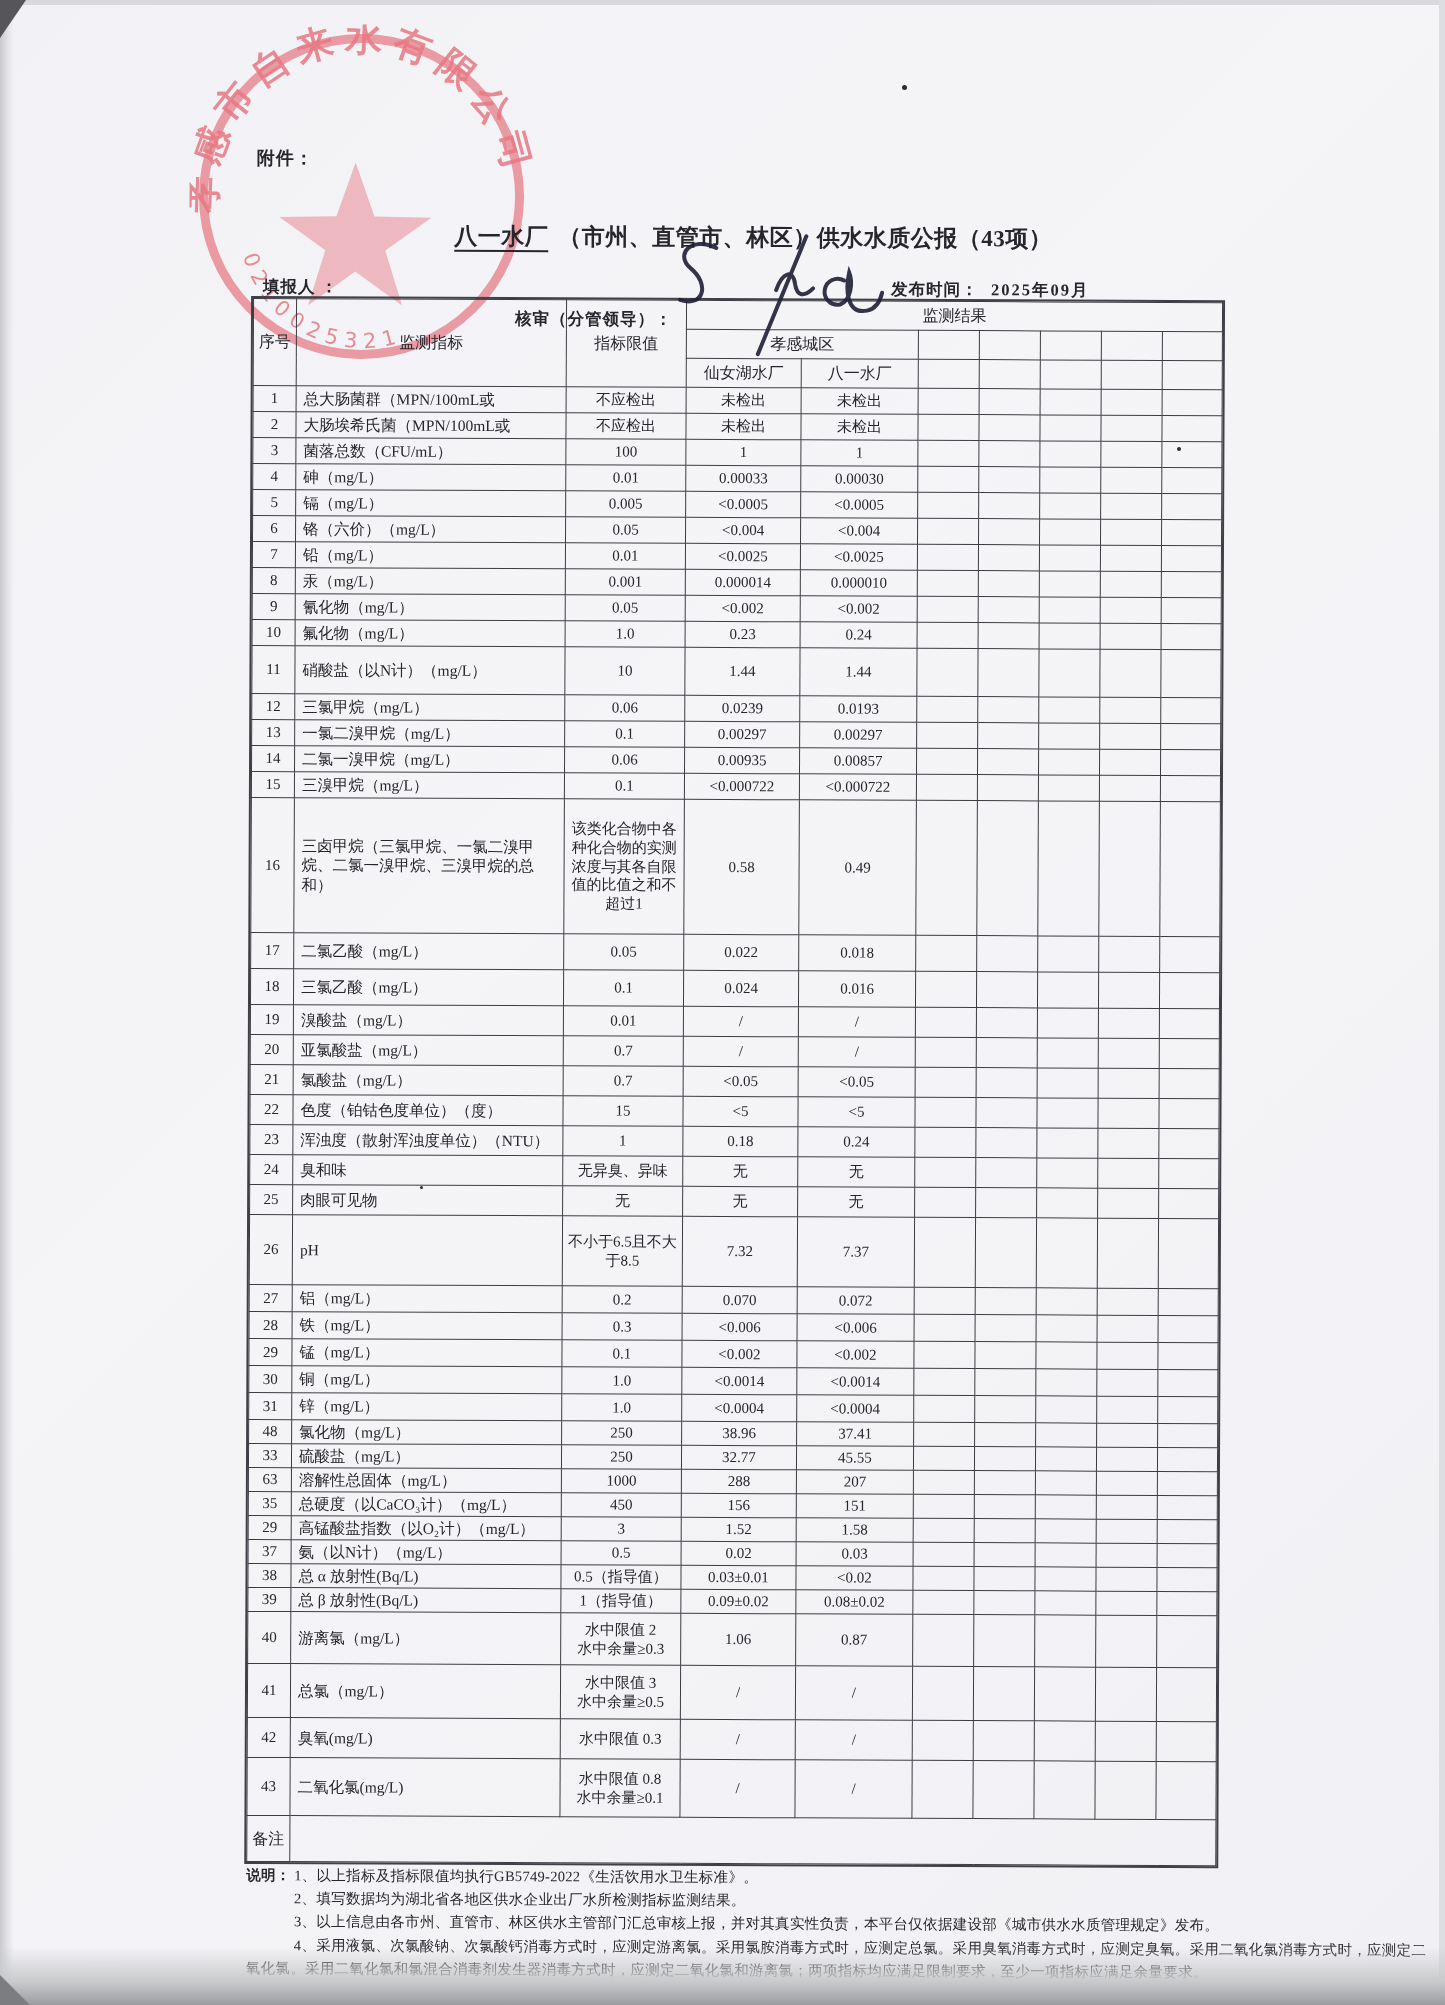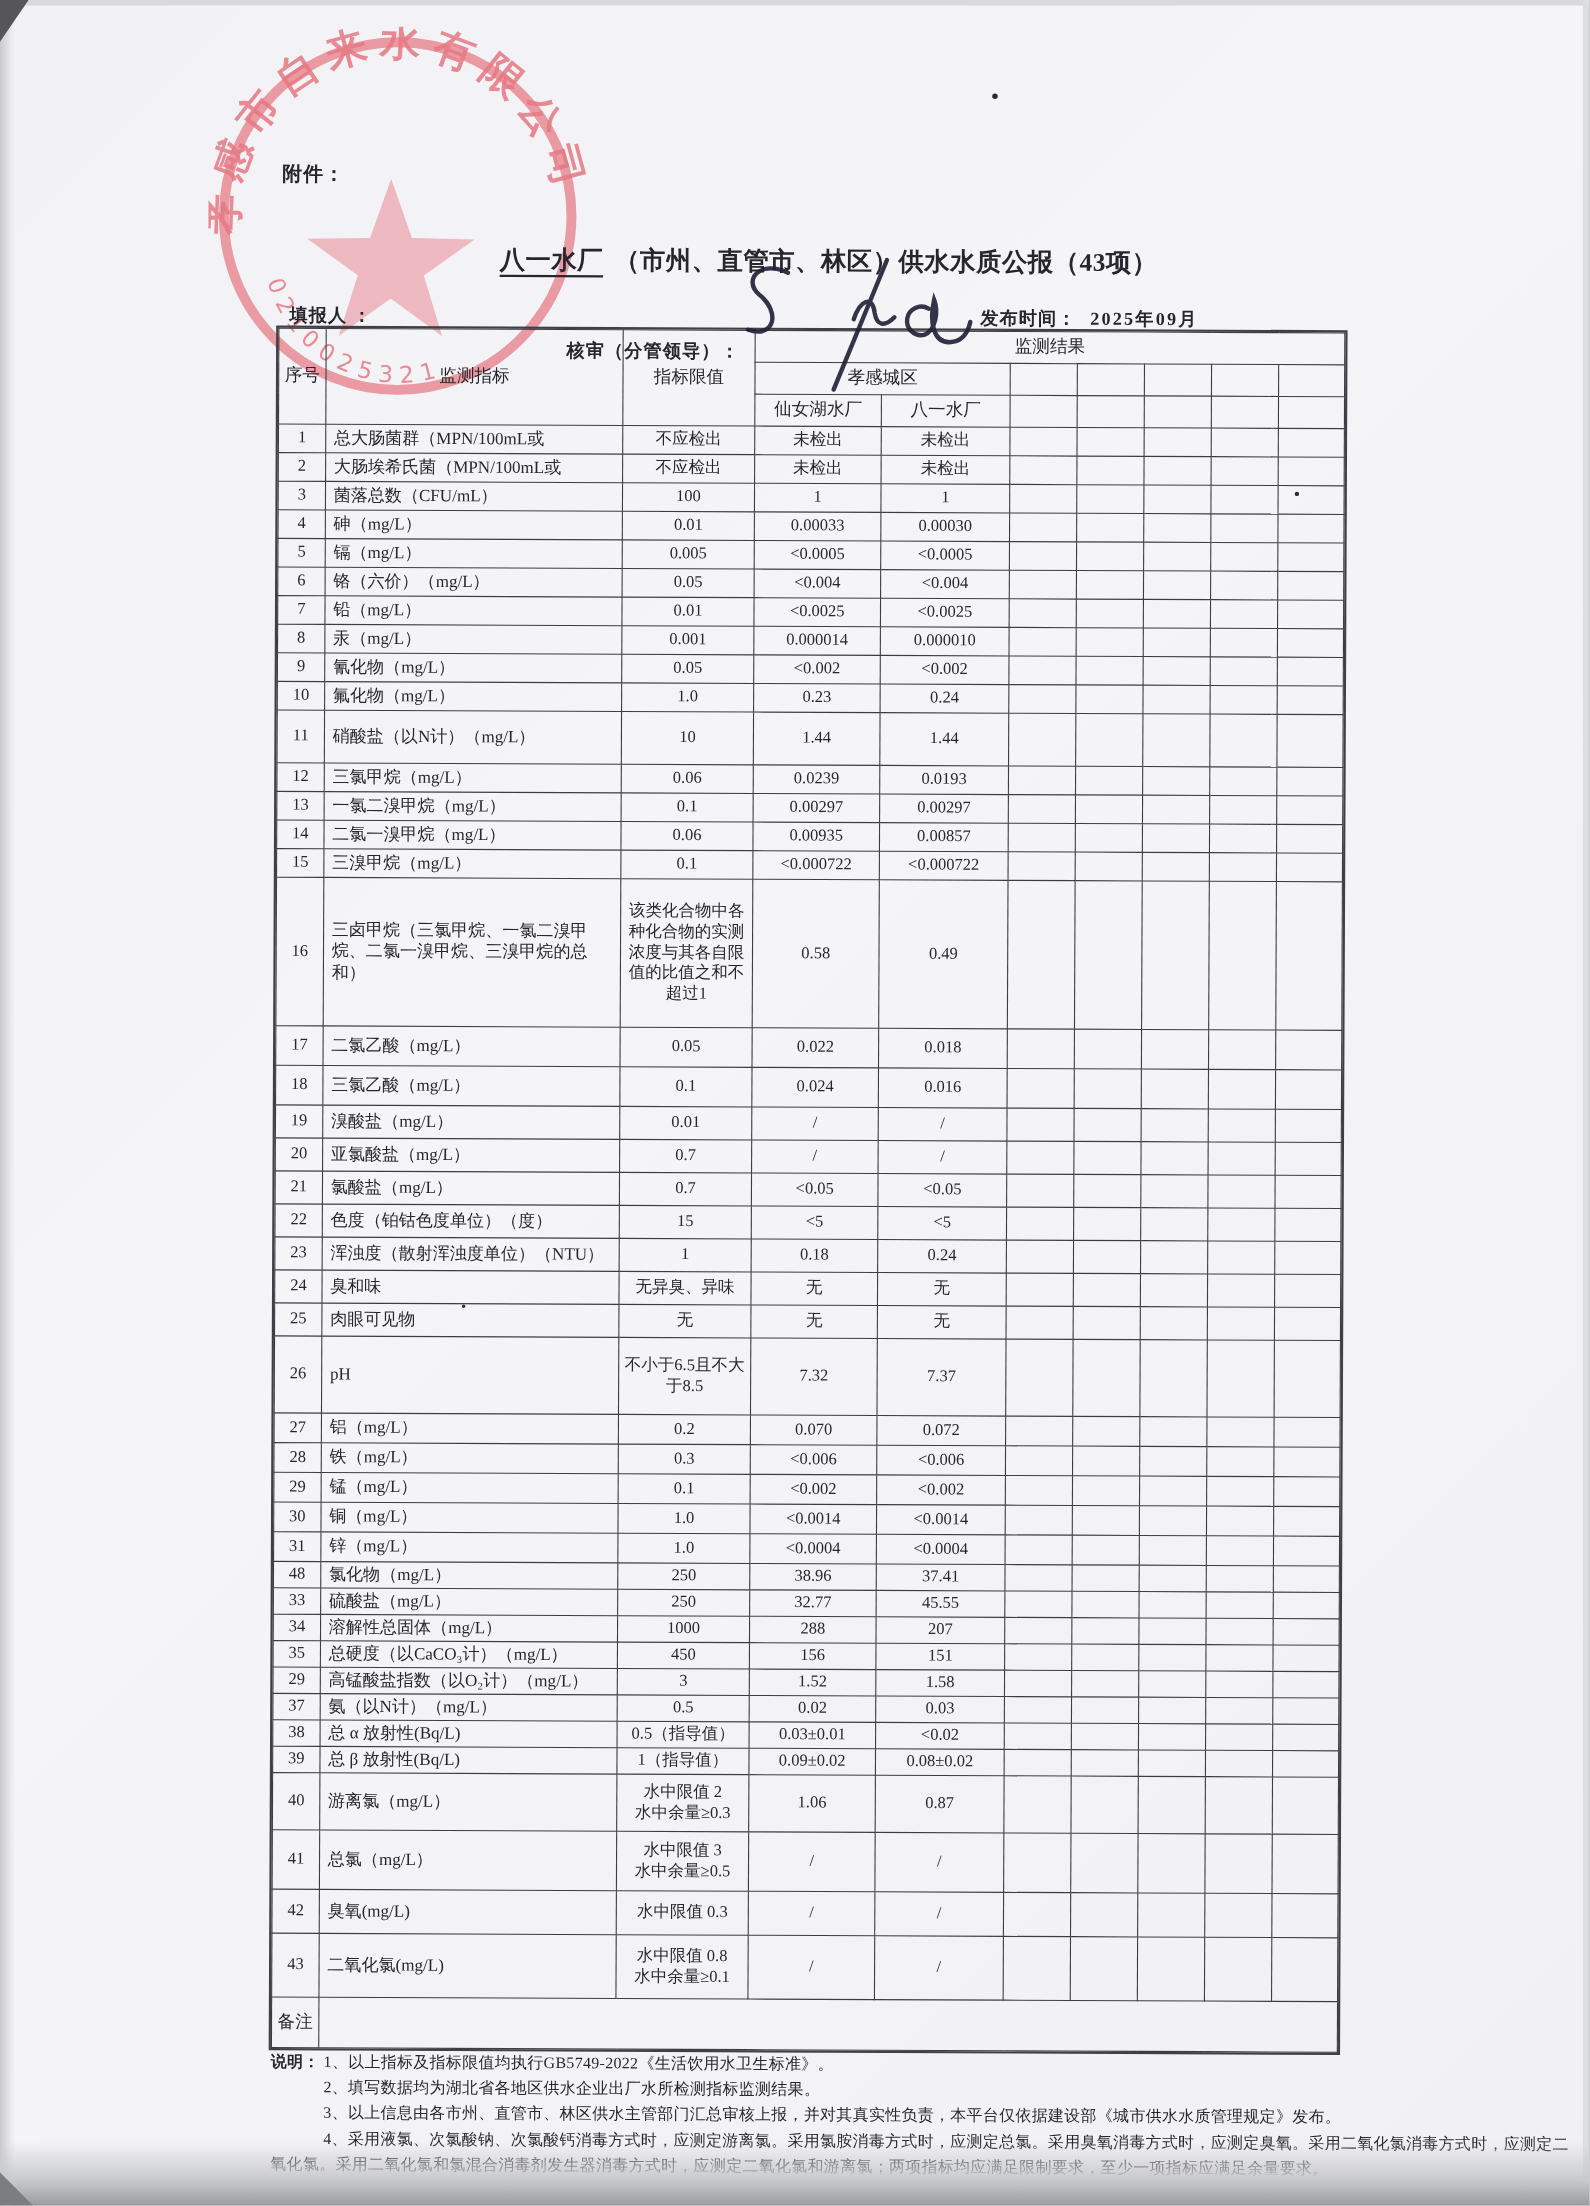--- a/index.html
+++ b/index.html
@@ -524,21 +524,21 @@
             <td class="lim">250</td>
             <td>32.77</td>
             <td>45.55</td>
             <td></td>
             <td></td>
             <td></td>
             <td></td>
             <td></td>
           </tr>
           <tr style="height: 24px;">
-            <td>34</td>
+            <td>63</td>
             <td class="ind">溶解性总固体（mg/L）</td>
             <td class="lim">1000</td>
             <td>288</td>
             <td>207</td>
             <td></td>
             <td></td>
             <td></td>
             <td></td>
             <td></td>
           </tr>

